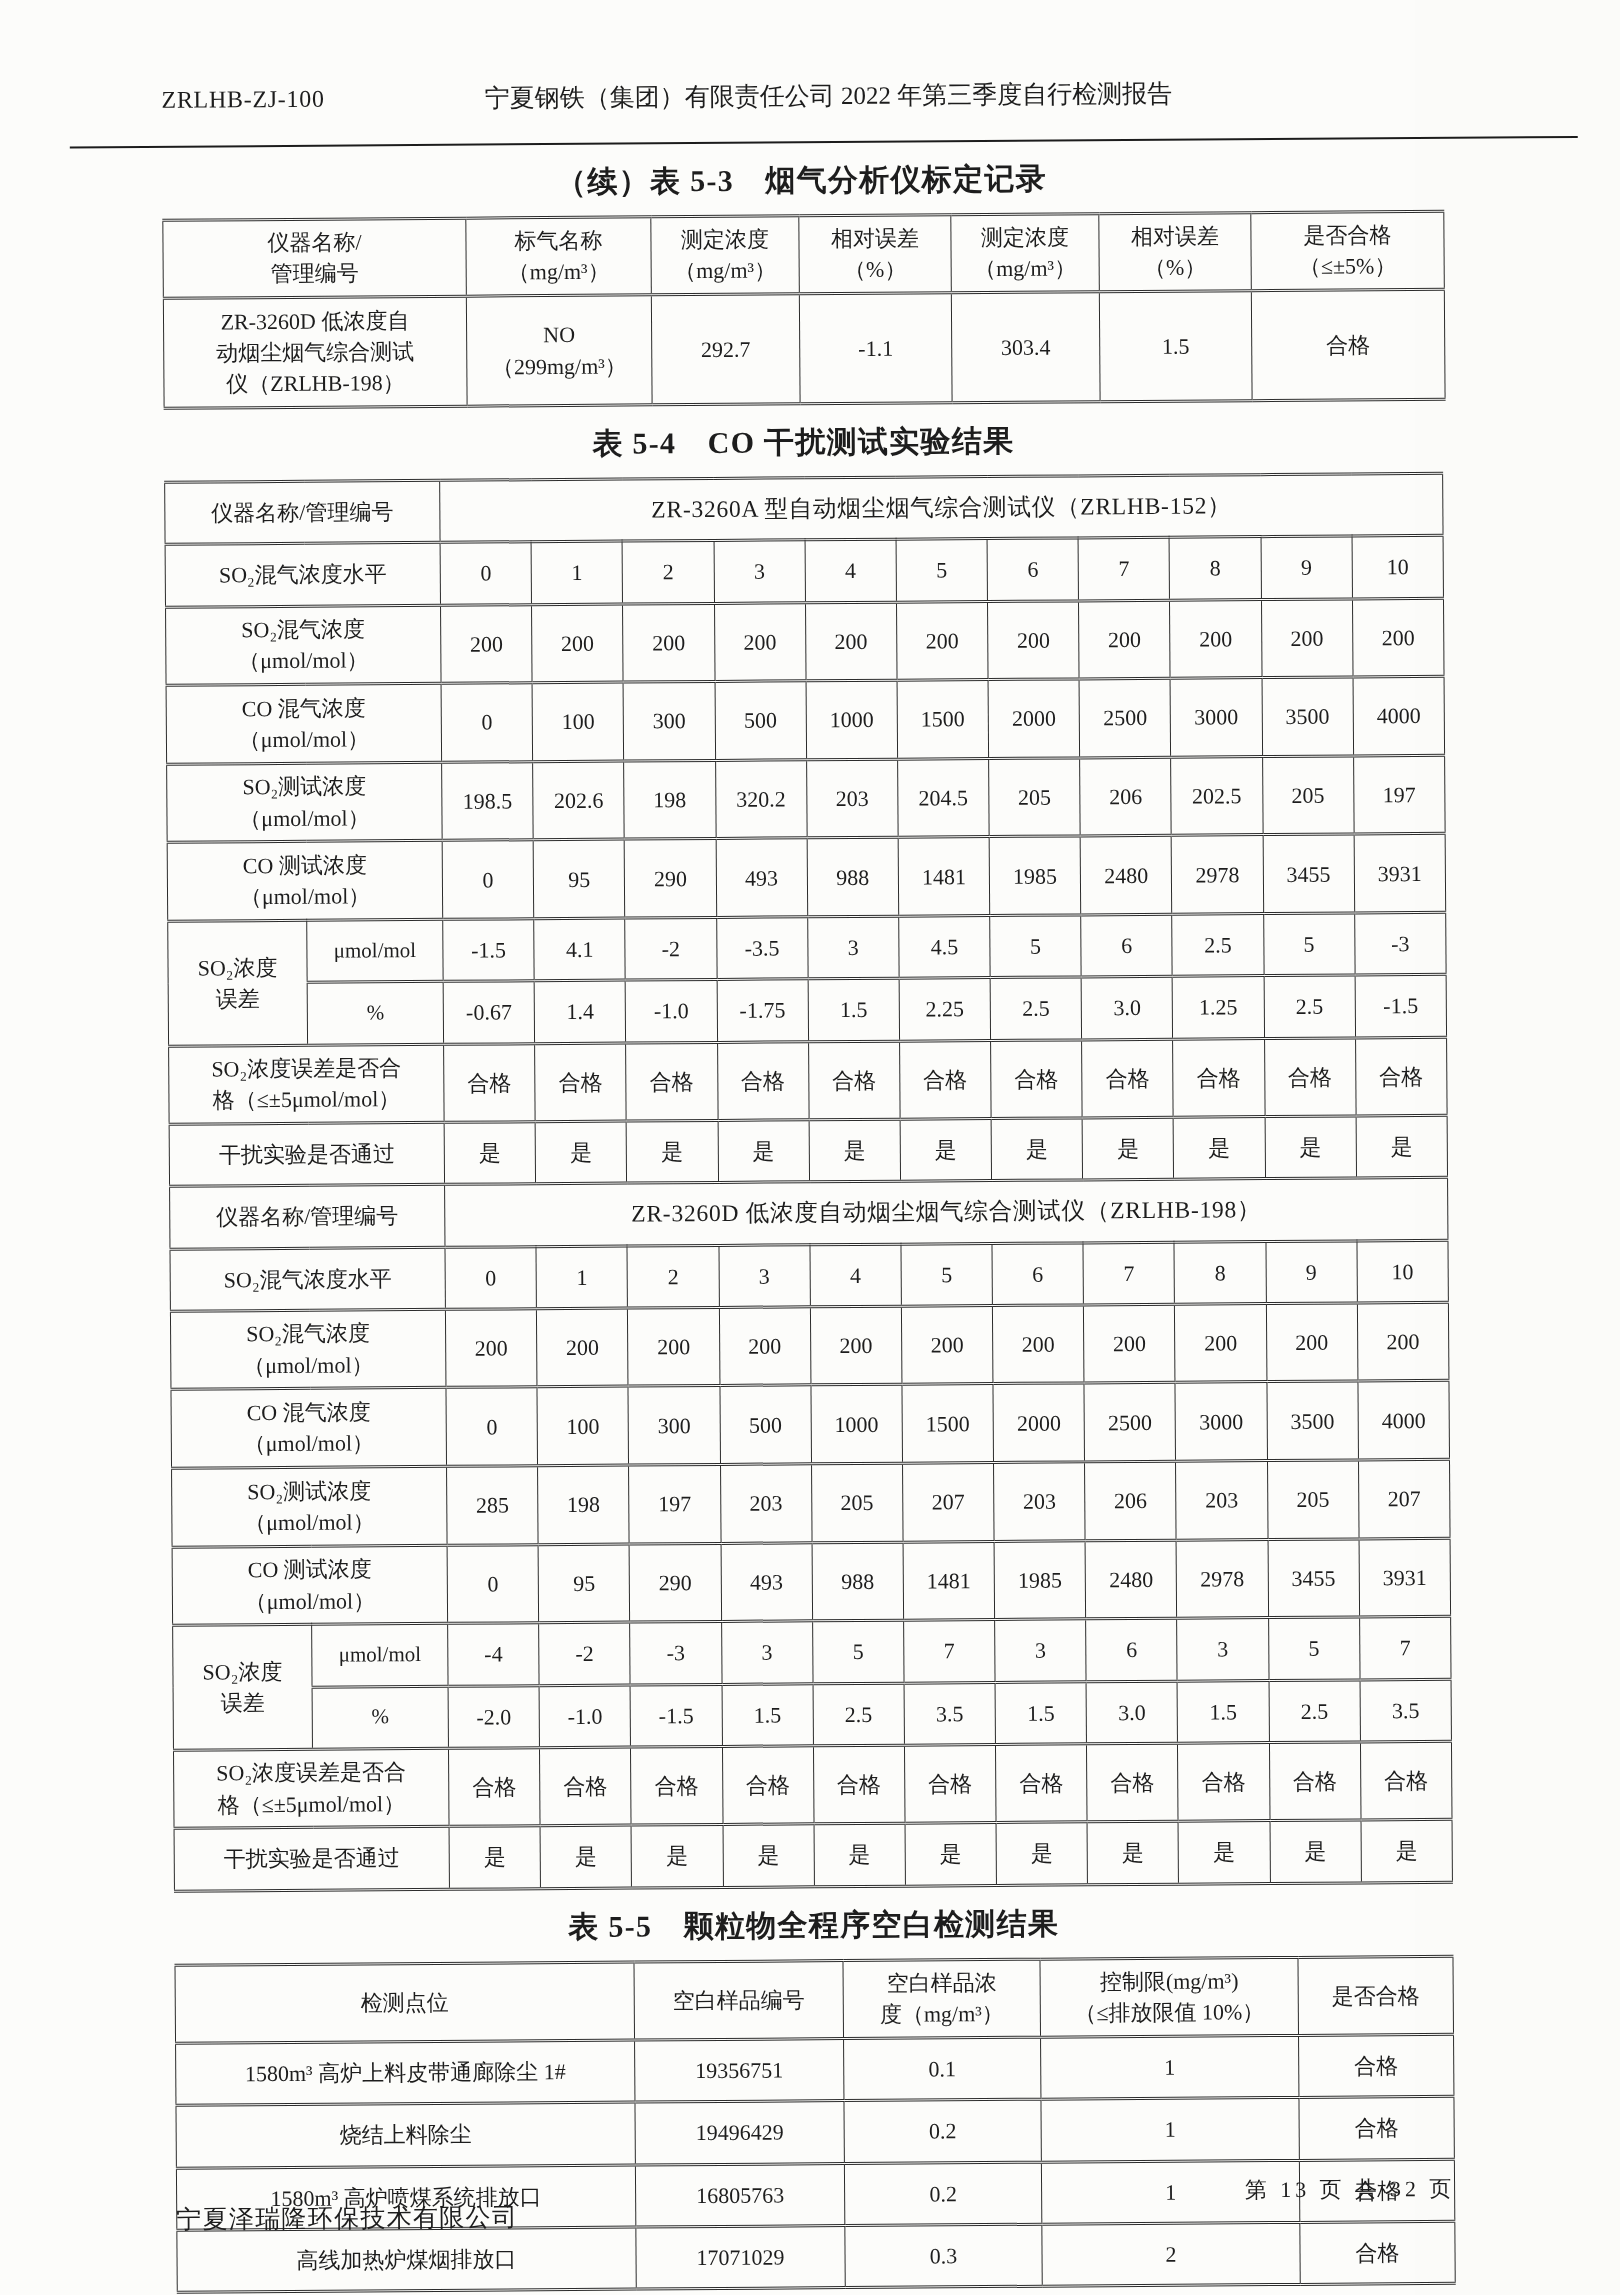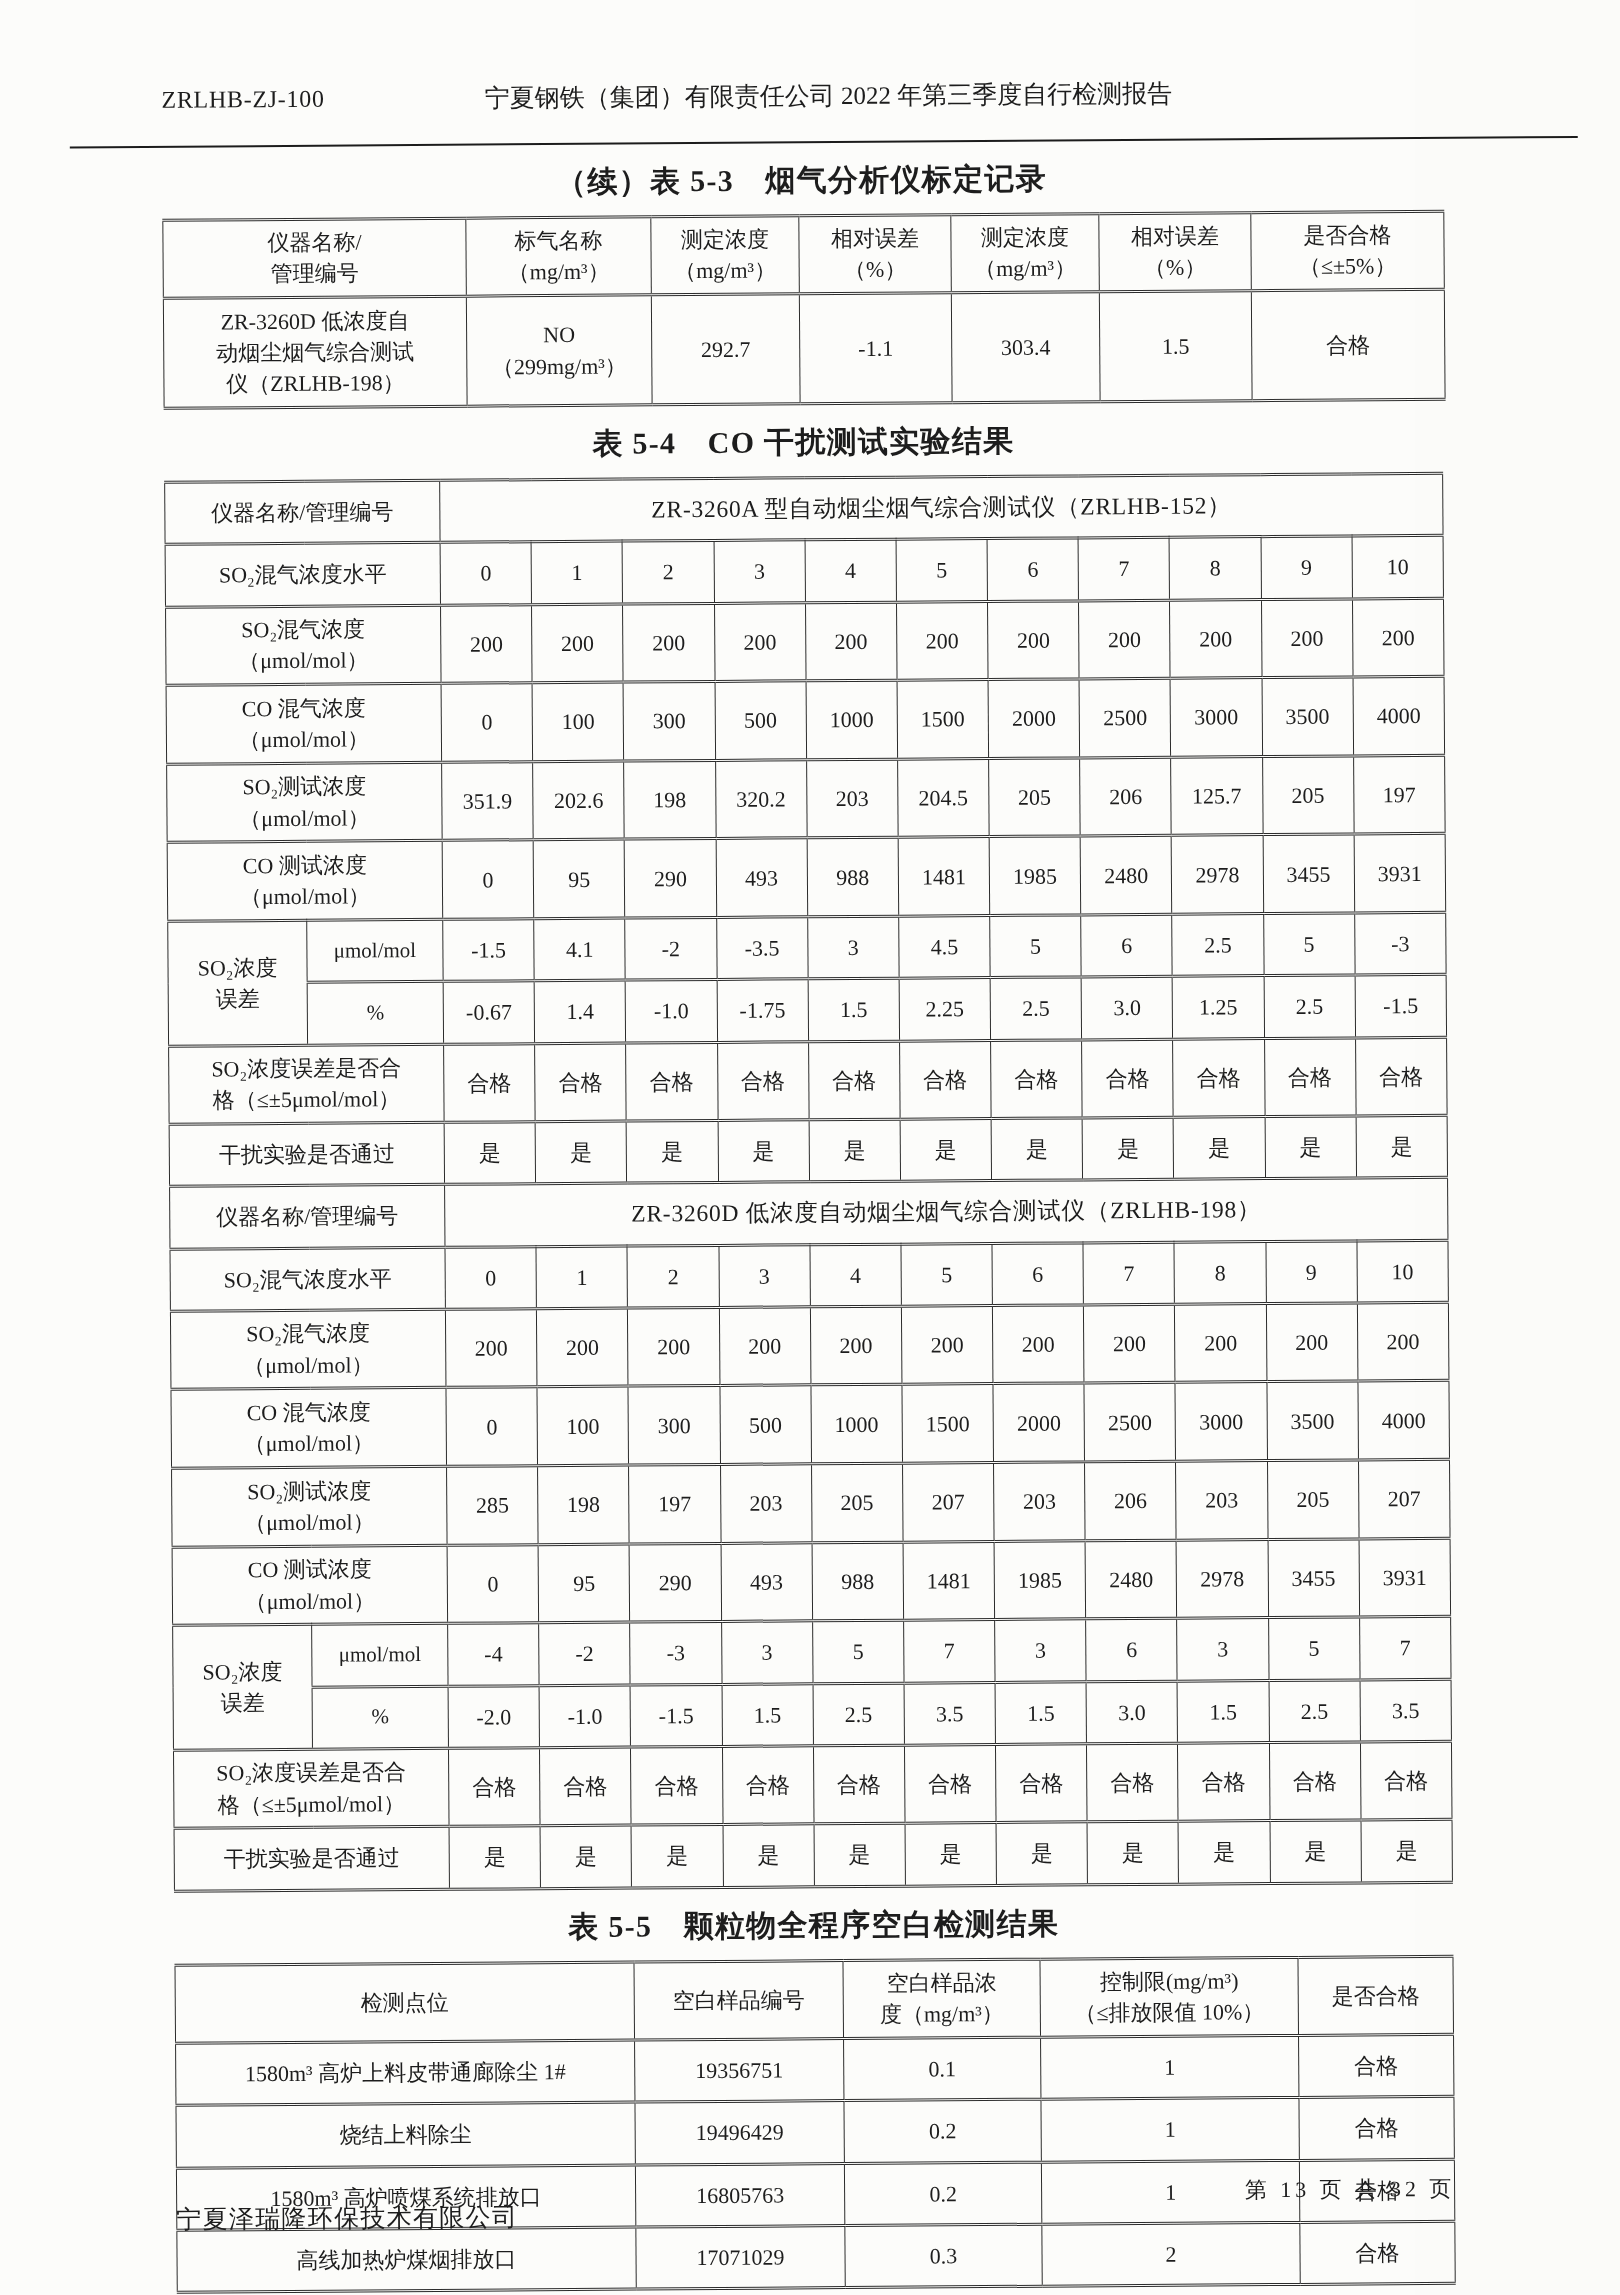--- a/index.html
+++ b/index.html
@@ -152,29 +152,29 @@
               <td>1500</td>
               <td>2000</td>
               <td>2500</td>
               <td>3000</td>
               <td>3500</td>
               <td>4000</td>
             </tr>
             <tr>
               <th class="lbl" colspan="2">SO₂测试浓度
 （μmol/mol）</th>
-              <td>351.9</td>
+              <td>198.5</td>
               <td>202.6</td>
               <td>198</td>
               <td>320.2</td>
               <td>203</td>
               <td>204.5</td>
               <td>205</td>
               <td>206</td>
-              <td>125.7</td>
+              <td>202.5</td>
               <td>205</td>
               <td>197</td>
             </tr>
             <tr>
               <th class="lbl" colspan="2">CO 测试浓度
 （μmol/mol）</th>
               <td>0</td>
               <td>95</td>
               <td>290</td>
               <td>493</td>

